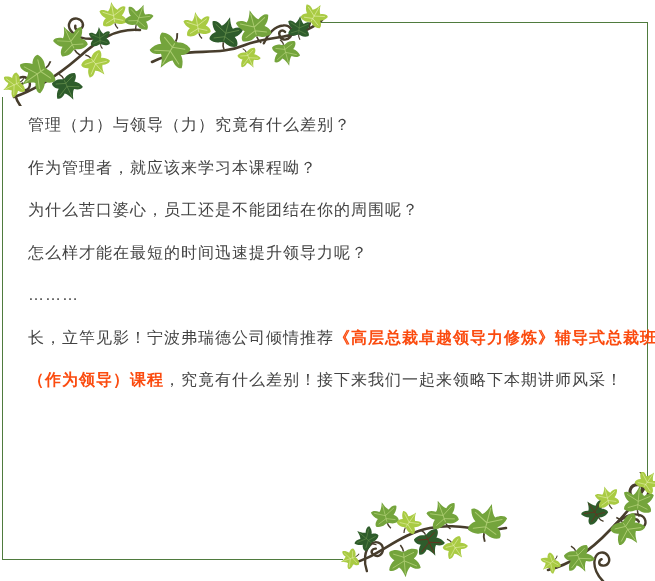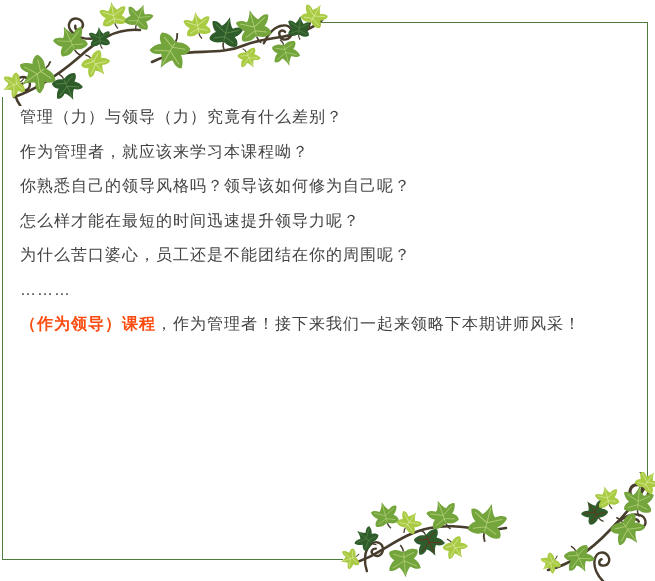--- a/index.html
+++ b/index.html
@@ -11,21 +11,21 @@
     position:absolute;left:2px;top:22px;width:644px;height:536px;
     border:1px solid var(--border-color,#4f7b3e);z-index:1;
   }
   .deco{position:absolute;z-index:2;}
   .deco-top{left:0;top:0;}
   .deco-bottom{left:338px;top:472px;}
   .textblock{
     position:absolute;left:20px;top:100px;width:620px;z-index:3;
     color:var(--text-color,#434343);font-size:16px;letter-spacing:1px;
   }
-  .ln{margin:0;line-height:34.5px;white-space:nowrap;}
+  .ln{margin:8px;line-height:34.5px;white-space:nowrap;}
   .hl{color:var(--highlight-color,#fb4b0f);font-weight:bold;}
   
   .leaf-light{--lf:var(--ivy-light);--lv:var(--ivy-light-vein);}
   .leaf-mid{--lf:var(--ivy-mid);--lv:var(--ivy-mid-vein);}
   .leaf-dark{--lf:var(--ivy-dark);--lv:var(--ivy-dark-vein);}
   .leaf-dark.red-vein{--lv:var(--ivy-dark-vein-red);}
   .vine{stroke:var(--vine-color,#473d2c);stroke-width:2.6;fill:none;stroke-linecap:round;}
   .tendril-use{color:var(--vine-color,#473d2c);}
 </style>
 </head>
@@ -96,22 +96,24 @@
     <use href="#ivyleaf" class="leaf-dark red-vein" transform="translate(258,42) rotate(-35) scale(0.28)"></use>
     <use href="#ivyleaf" class="leaf-light" transform="translate(270,28) rotate(-15) scale(0.26)"></use>
     <use href="#ivyleaf" class="leaf-mid" transform="translate(288,55) rotate(145) scale(0.36)"></use>
     <use href="#ivyleaf" class="leaf-mid" transform="translate(300,32) rotate(5) scale(0.34)"></use>
     <use href="#ivyleaf" class="leaf-light" transform="translate(308,12) rotate(35) scale(0.26)"></use>
   </svg>
 
   <div class="textblock">
     <p class="ln">管理（力）与领导（力）究竟有什么差别？</p>
     <p class="ln">作为管理者，就应该来学习本课程呦？</p>
-    <p class="ln">你熟悉自己的领导风格吗？领导该如何修为自己呢？</p>
+    <p class="ln">为什么苦口婆心，员工还是不能团结在你的周围呢？</p>
     <p class="ln">怎么样才能在最短的时间迅速提升领导力呢？</p>
-    <p class="ln">为什么苦口婆心，员工还是不能团结在你的周围呢？</p>
     <p class="ln">………</p>
     <p class="ln">
-      <span class="hl">（作为领导）课程</span><span>，作为管理者！接下来我们一起来领略下本期讲师风采！</span>
+      <span>长，立竿见影！宁波弗瑞德公司倾情推荐</span><span class="hl">《高层总裁卓越领导力修炼》辅导式总裁班</span>
+    </p>
+    <p class="ln">
+      <span class="hl">（作为领导）课程</span><span>，究竟有什么差别！接下来我们一起来领略下本期讲师风采！</span>
     </p>
   </div>
 
 </div>
 
 </body></html>

